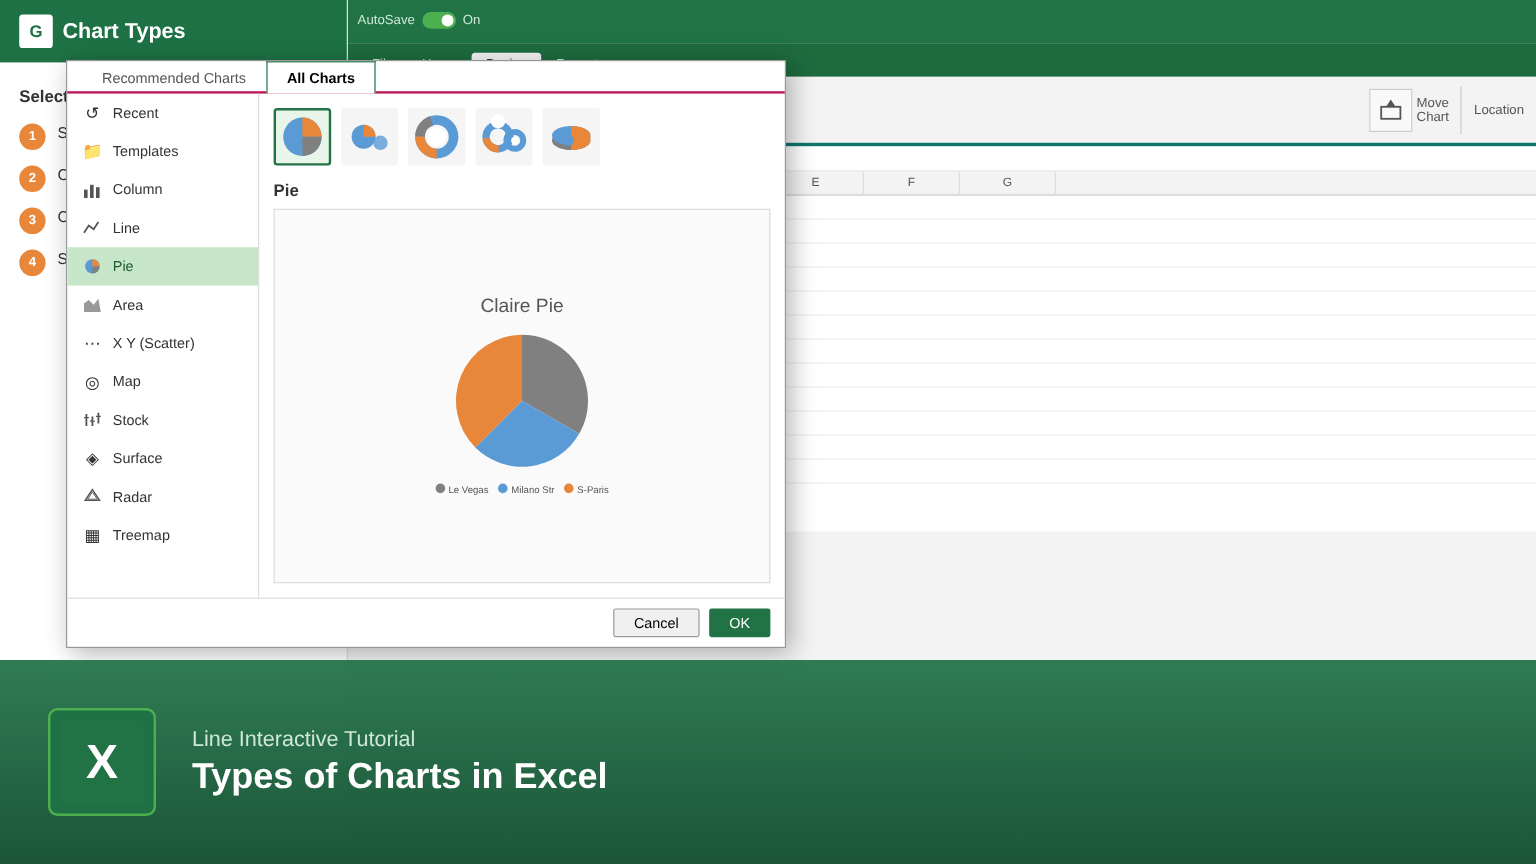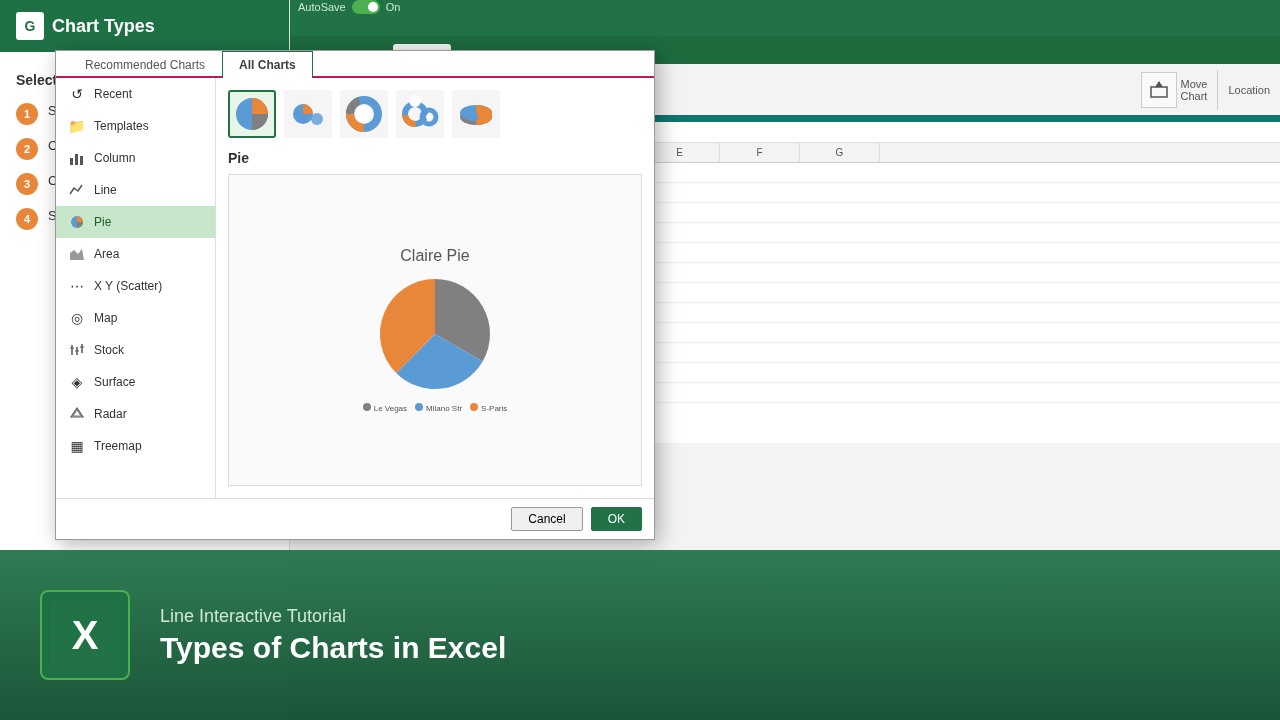--- a/index.html
+++ b/index.html
@@ -101,22 +101,22 @@
       right: 0;
       height: 100%;
       background: #f3f3f3;
     }
 
     
     .excel-ribbon {
       background: #217346;
       height: 36px;
       display: flex;
-      align-items: flex-start;
-      padding: 0 8px;
+      align-items: flex-end;
+      padding: 12px 8px;
       gap: 4px;
     }
 
     .autosave-area {
       display: flex;
       align-items: center;
       gap: 6px;
       color: #cde8d5;
       font-size: 11px;
       margin-right: 10px;
@@ -152,21 +152,21 @@
       padding: 4px 12px;
       font-size: 11px;
       color: #cde8d5;
       cursor: pointer;
       border-radius: 3px 3px 0 0;
     }
 
     .ribbon-commands {
       background: #f3f3f3;
       height: 58px;
-      border-bottom: 7px solid #0f766e;
+      border-bottom: 3px solid #0f766e;
       display: flex;
       align-items: center;
       padding: 0 10px;
       gap: 2px;
     }
 
     .cmd-btn {
       display: flex;
       flex-direction: column;
       align-items: center;
@@ -349,21 +349,21 @@
       font-size: 12px;
       color: #555;
       cursor: pointer;
       border: 1px solid transparent;
       border-bottom: none;
       margin-bottom: -2px;
     }
 
     .dialog-tab.active {
       background: #fff;
-      color: #404040;
+      color: #000000;
       border-color: #217346;
       font-weight: 600;
     }
 
     
     .dialog-body {
       display: flex;
       height: 420px;
     }
 

